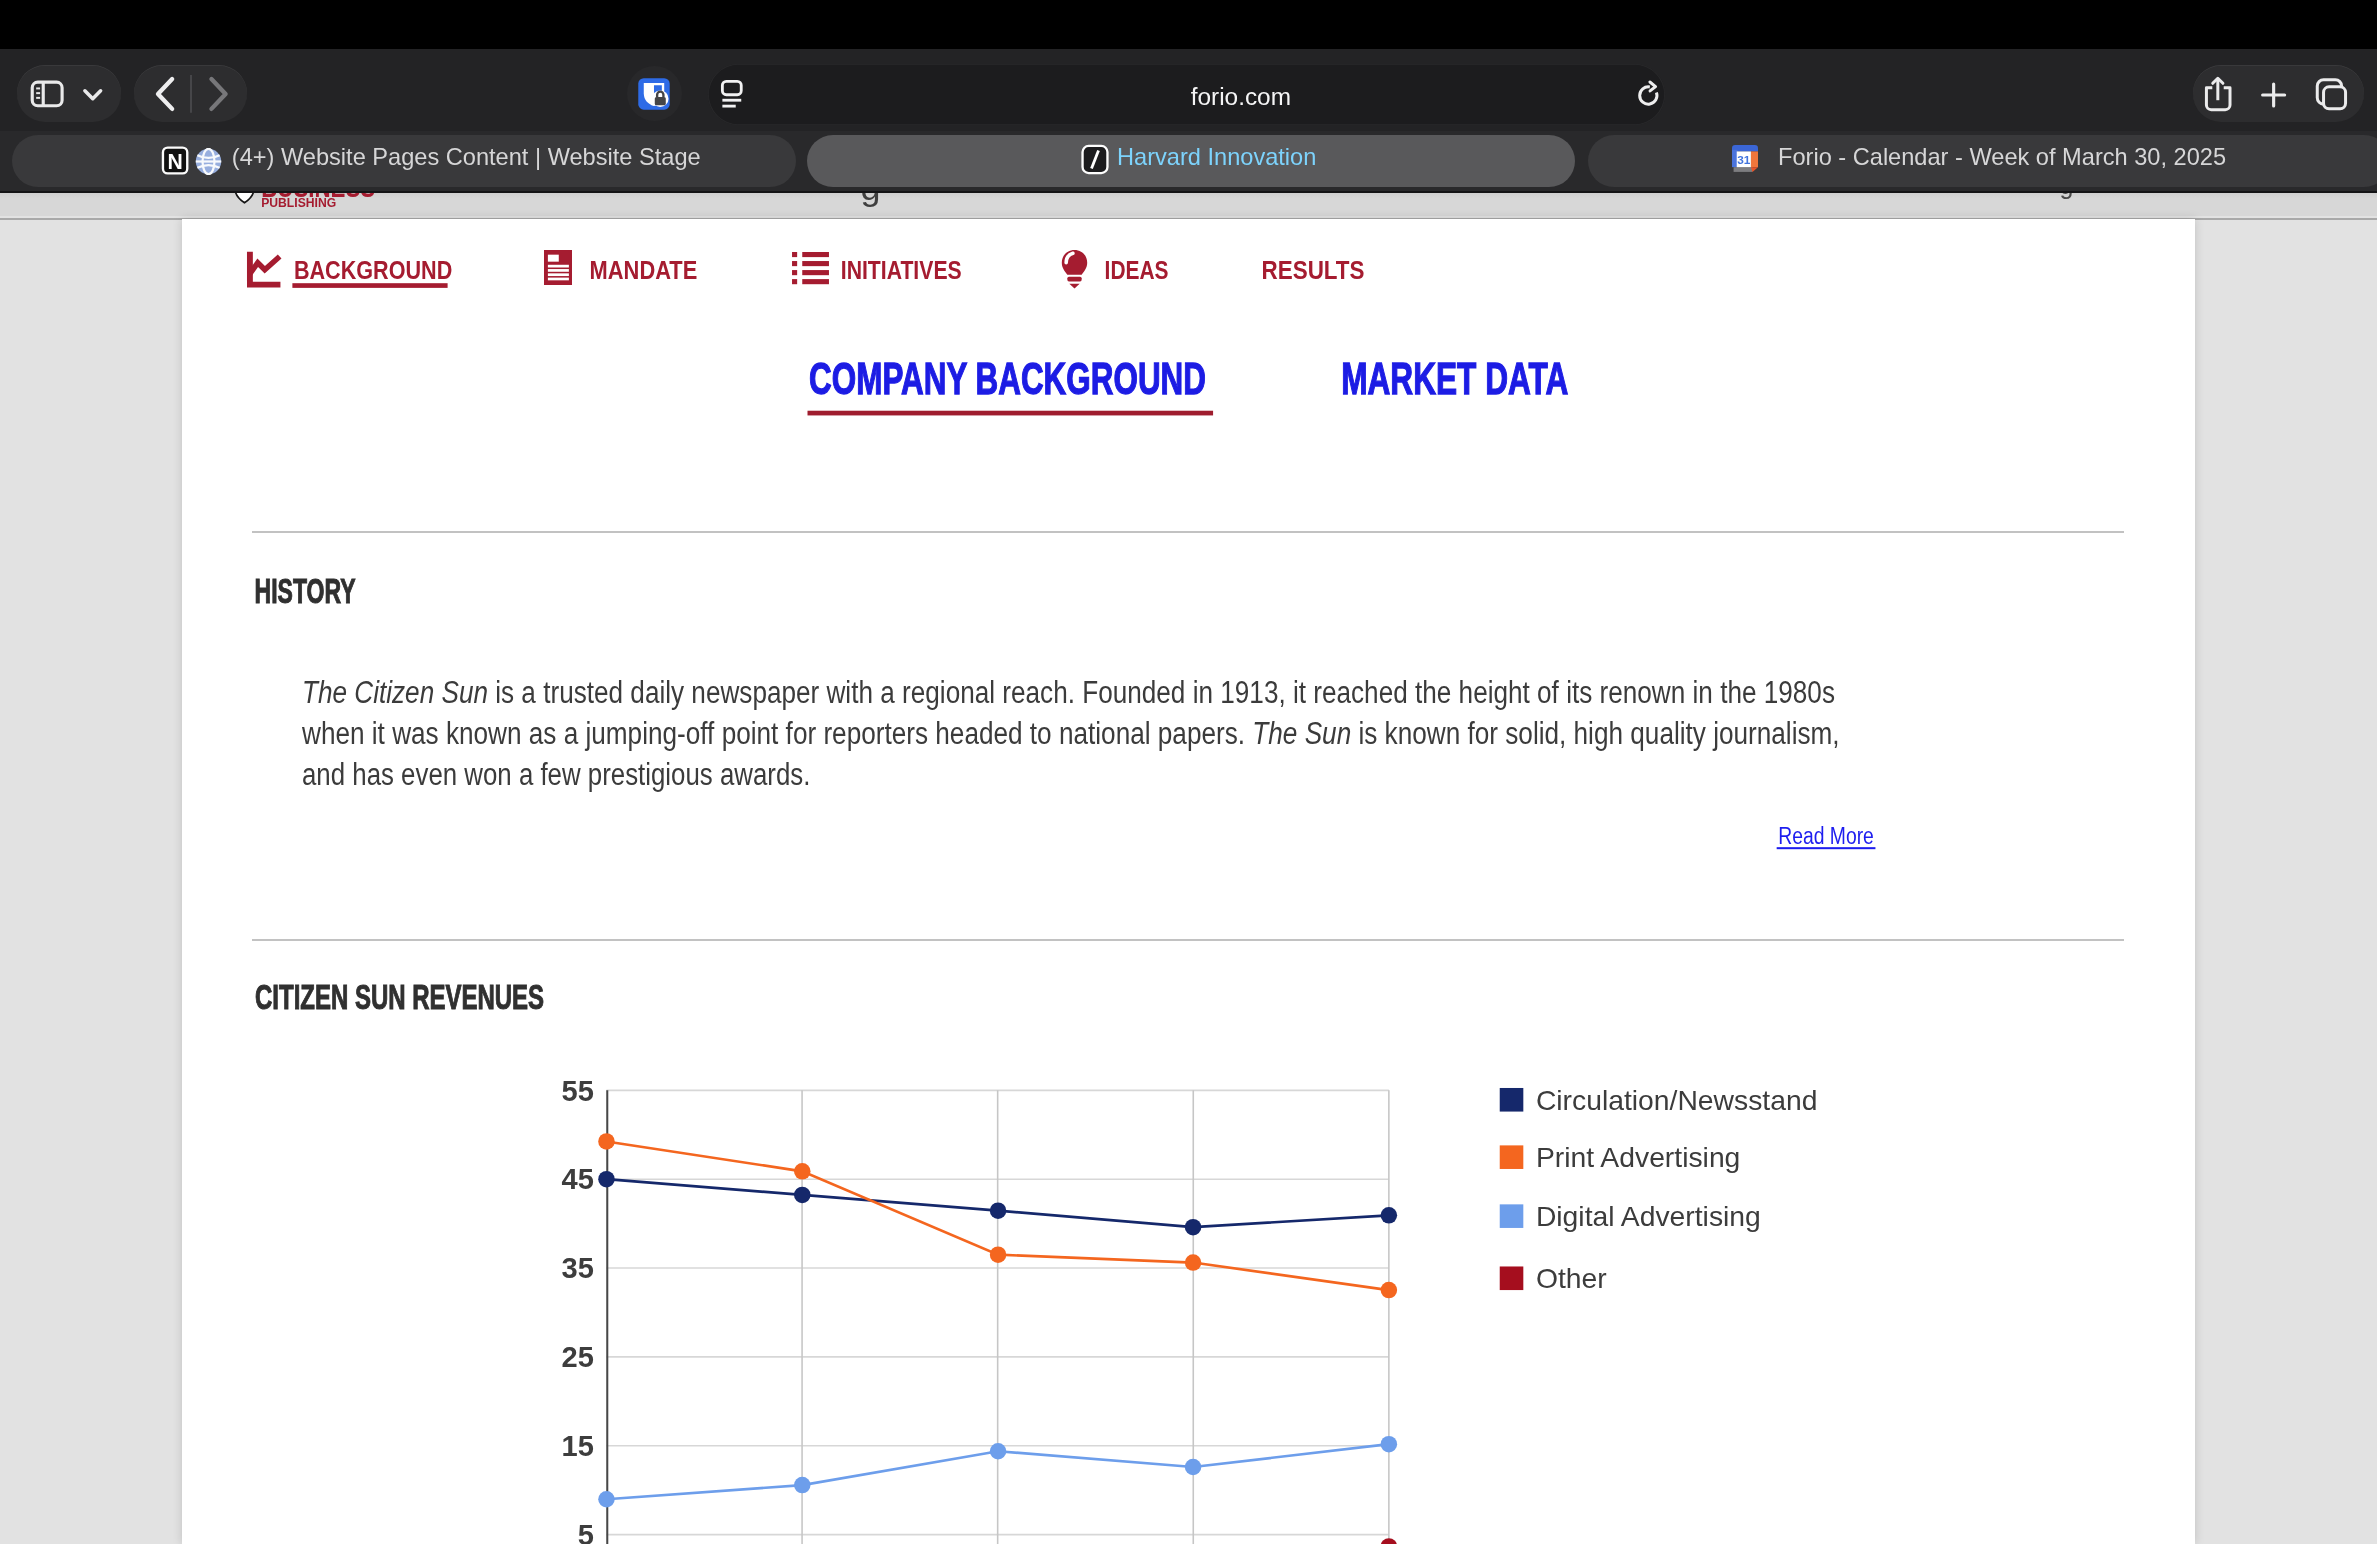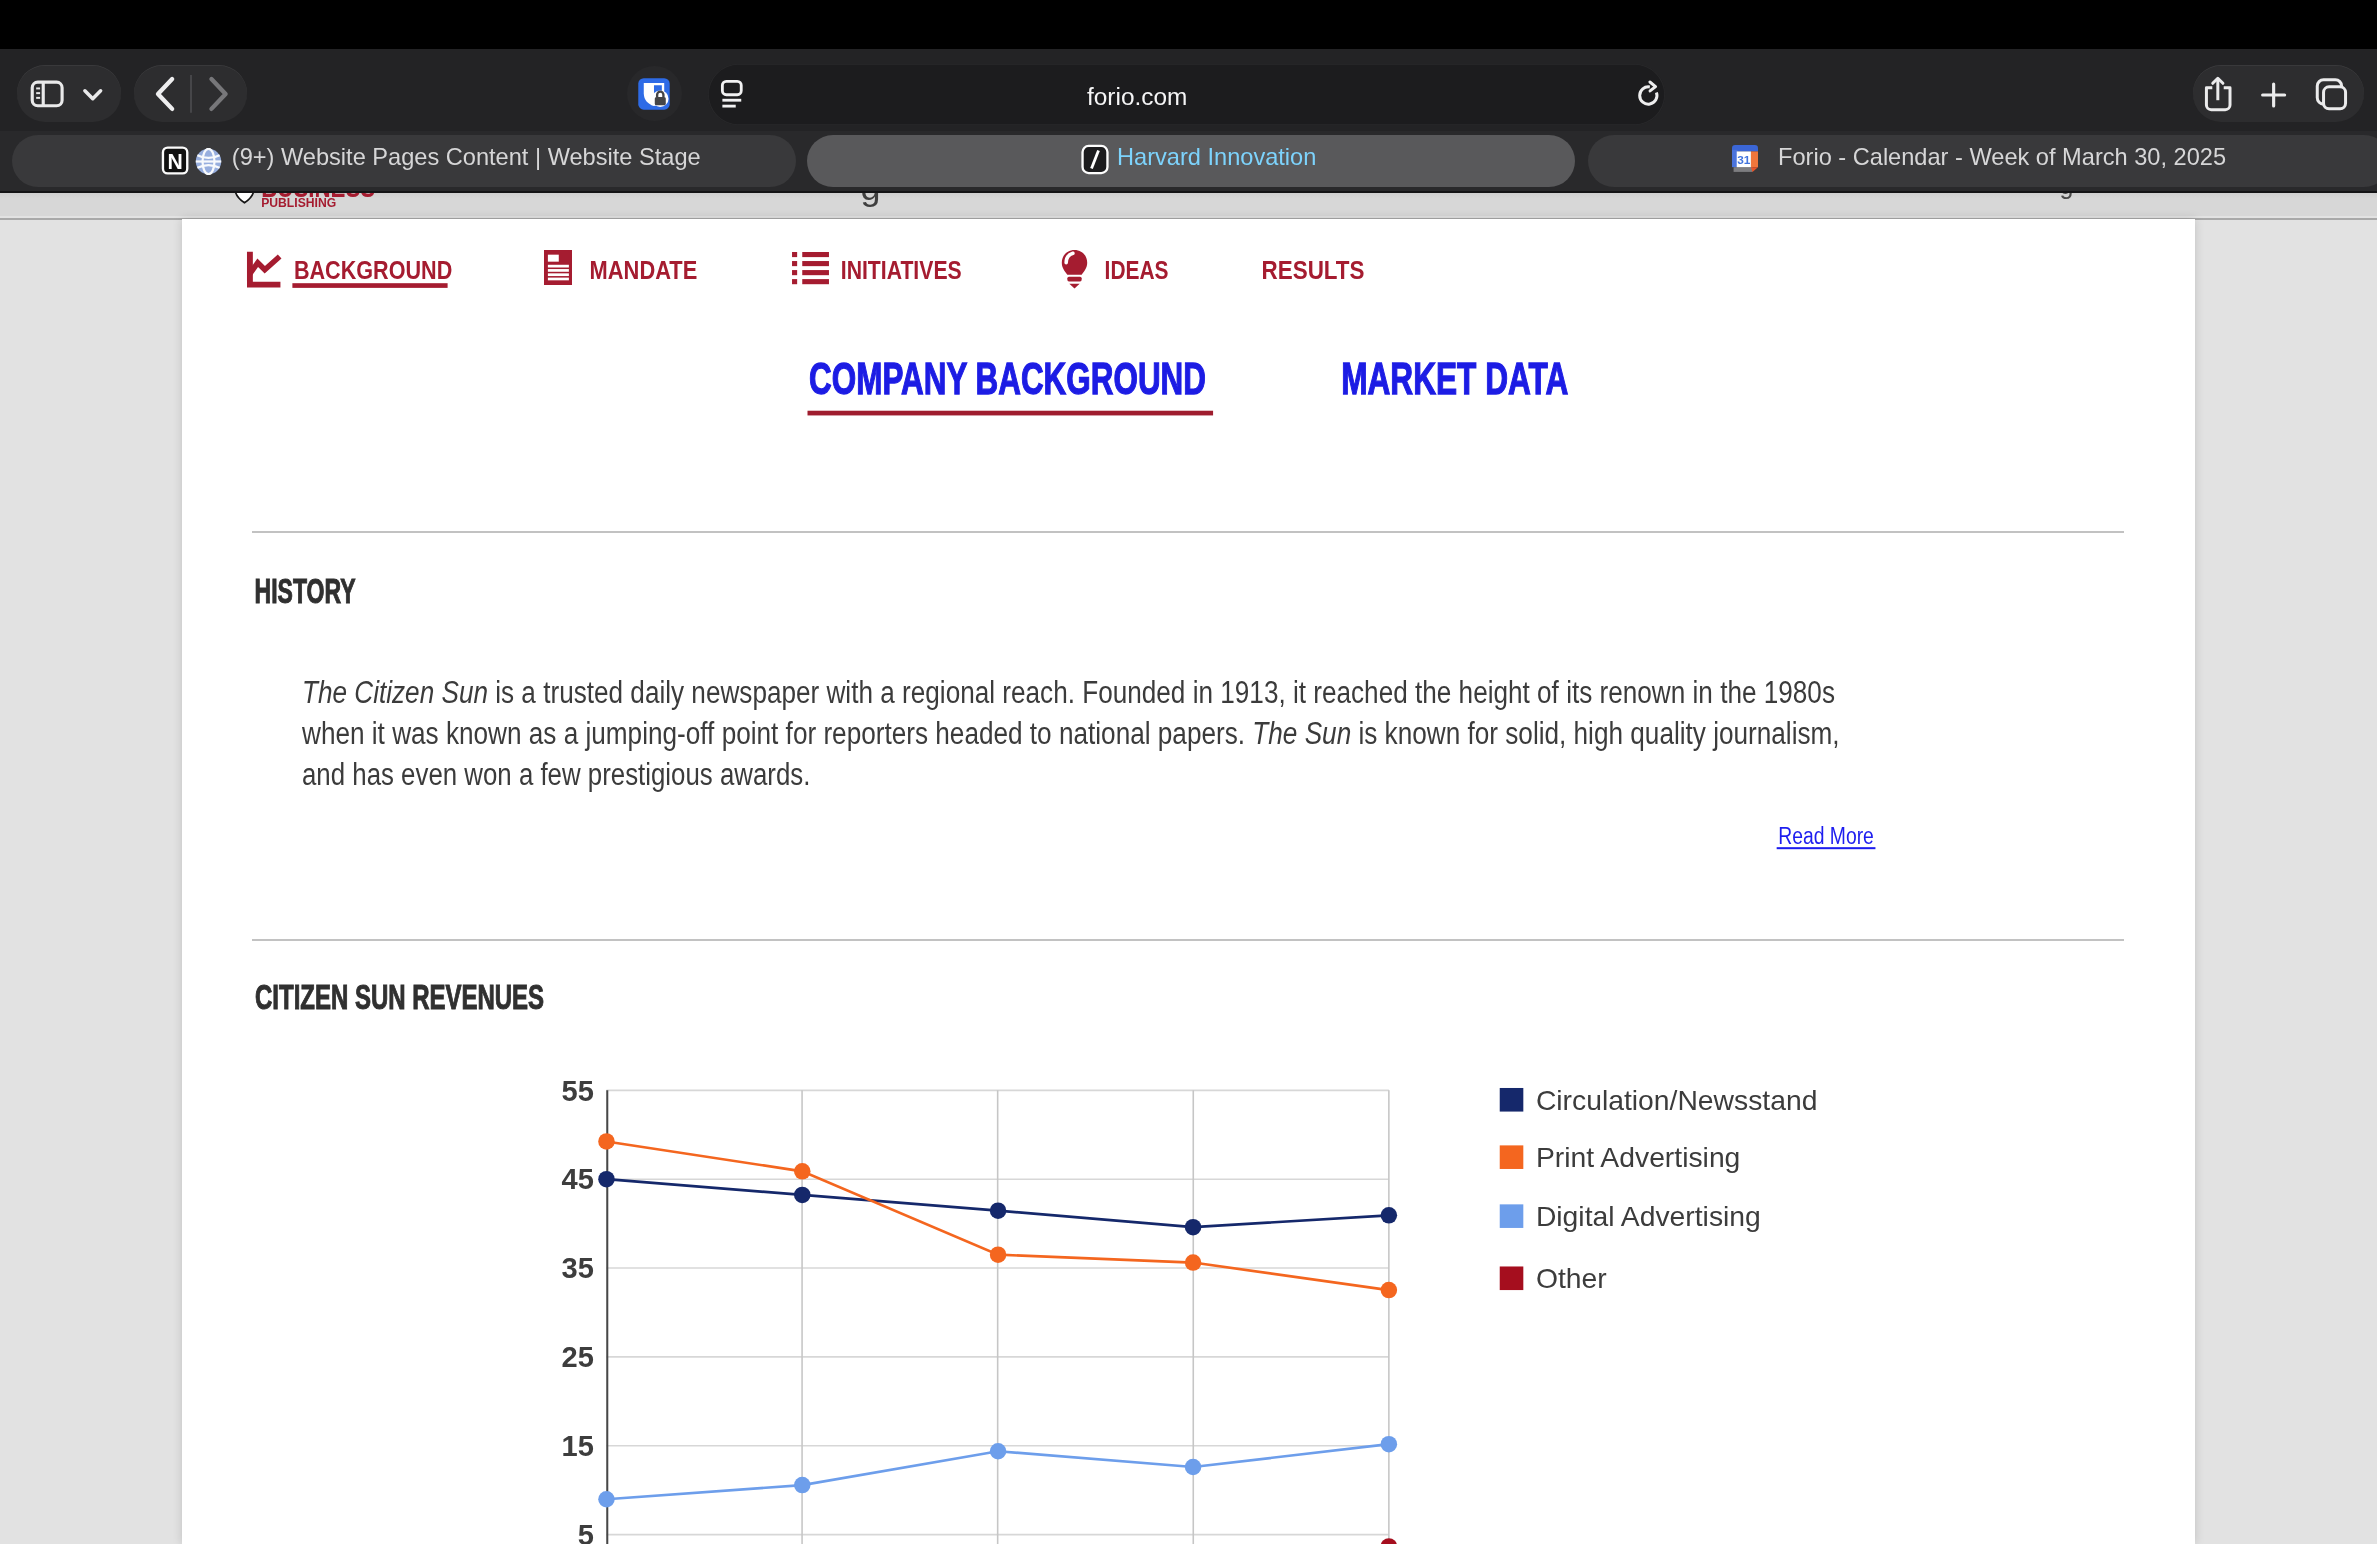--- a/index.html
+++ b/index.html
@@ -35,21 +35,21 @@
   <div id="blackstrip" class="abs"></div>
   <div id="toolbar" class="abs"></div>
   <div id="tabbar" class="abs"></div>
   <div id="chromeline" class="abs"></div>
 
   <div class="pill" style="left:17.3px; top:65px; width:104px; height:57px;"></div>
   <div class="pill" style="left:134px; top:65px; width:113px; height:57px;"></div>
   <div class="pill" style="left:2193px; top:65px; width:171px; height:57px;"></div>
   <div class="abs" style="left:627px; top:66px; width:55px; height:55px; border-radius:50%; background:#28282a;"></div>
   <div class="abs" style="left:708px; top:64px; width:957px; height:61px; border-radius:31px; background:#1c1c1e; box-shadow:inset 0 0 0 0.8px rgba(255,255,255,0.06);"></div>
-  <div class="abs" style="left:1087px; top:83px; width:204px; text-align:left; color:#f5f5f6; font-size:24.4px;">forio.com</div>
+  <div class="abs" style="left:1087px; top:83px; width:204px; text-align:right; color:#f5f5f6; font-size:24.4px;">forio.com</div>
 
   <svg class="abs" style="left:0px; top:49px;" width="2377" height="82" viewBox="0 0 3024 104">
 
     <g stroke="#e9e9ea" stroke-width="4" fill="none">
       <rect x="41" y="42" width="38" height="30" rx="7"></rect>
       <line x1="55" y1="42" x2="55" y2="72"></line>
       <line x1="46" y1="50" x2="51" y2="50" stroke-width="2.5"></line>
       <line x1="46" y1="56" x2="51" y2="56" stroke-width="2.5"></line>
       <line x1="46" y1="62" x2="51" y2="62" stroke-width="2.5"></line>
     </g>
@@ -105,21 +105,21 @@
     </svg>
     <svg class="abs" style="left:183px; top:12.6px;" width="27" height="27" viewBox="0 0 34 34">
       <circle cx="17" cy="17" r="16" fill="#97aede"></circle>
       <g stroke="#f7f9fc" stroke-width="2.8" fill="none">
         <ellipse cx="17" cy="17" rx="7.5" ry="16"></ellipse>
         <line x1="1" y1="17" x2="33" y2="17"></line>
         <path d="M 3 9 Q 17 16 31 9"></path>
         <path d="M 3 25 Q 17 18 31 25"></path>
       </g>
     </svg>
-    <div class="tabtxt" style="left:220px;">(9+) Website Pages Content | Website Stage</div>
+    <div class="tabtxt" style="left:220px;">(4+) Website Pages Content | Website Stage</div>
   </div>
   <div class="tab active" style="left:807px; width:768px;">
     <svg class="abs" style="left:274px; top:9.4px;" width="28" height="31" viewBox="0 0 36 39">
       <rect x="2" y="2" width="32" height="35" rx="8" fill="#1c1c1e" stroke="#fdfdfd" stroke-width="3"></rect>
       <line x1="22.5" y1="8" x2="13.5" y2="31" stroke="#fff" stroke-width="3.6"></line>
     </svg>
     <div class="tabtxt" style="left:310px;">Harvard Innovation</div>
   </div>
   <div class="tab" style="left:1588px; width:802px;">
     <svg class="abs" style="left:144px; top:10.2px;" width="26" height="27" viewBox="0 0 33 34">

